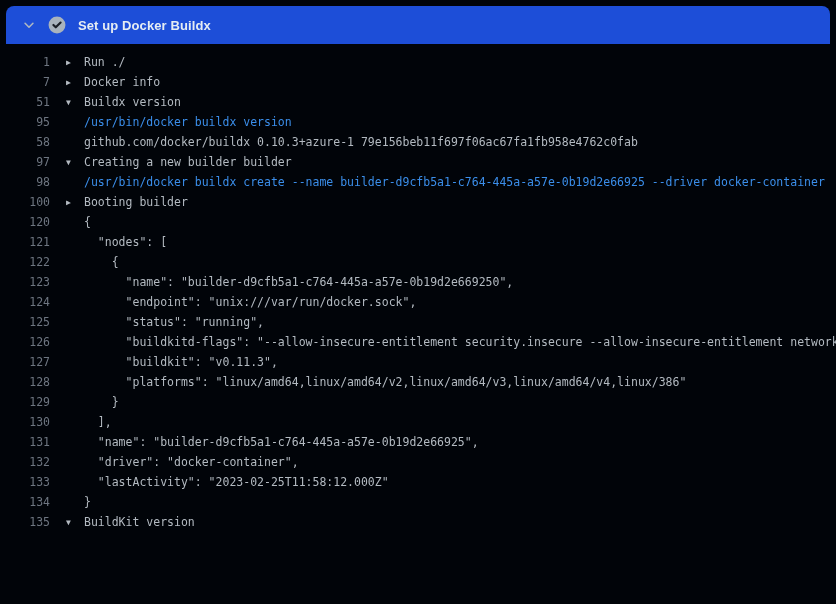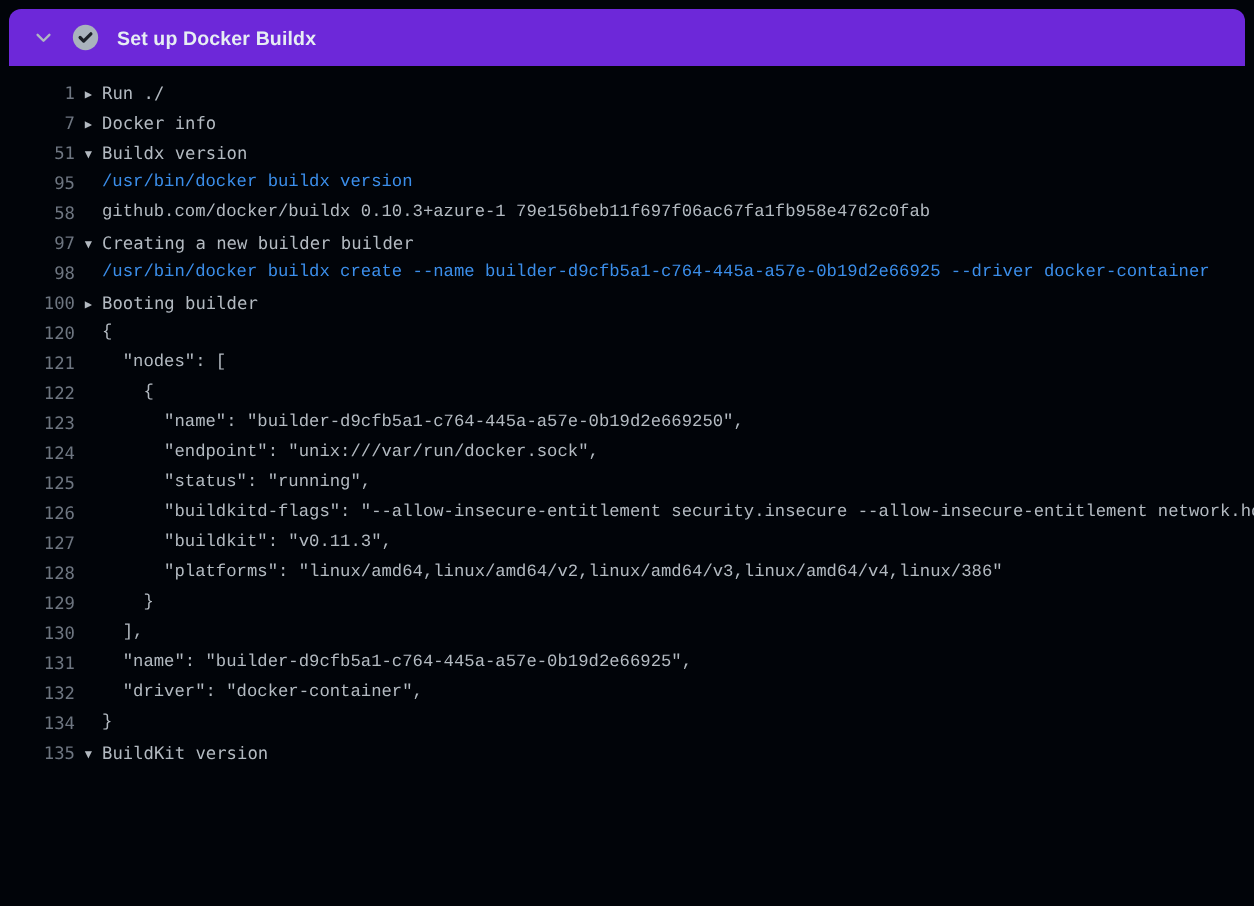--- a/index.html
+++ b/index.html
@@ -7,21 +7,21 @@
     width: 836px; height: 604px;
     background: #010409;
     overflow: hidden;
     font-family: "Liberation Sans", "DejaVu Sans", sans-serif;
   }
   .viewer { width: 836px; height: 604px; background: #010409; }
 
   .step-header {
     margin: 6px 6px 0 6px;
     height: 38px;
-    background: #6d28d9;
+    background: #1d4ed8;
     border-radius: 8px 8px 0 0;
     display: flex;
     align-items: center;
     padding: 0 12px;
     cursor: pointer;
   }
   .chev { width: 22px; height: 22px; display: flex; align-items: center; justify-content: center; margin-right: 8px; }
   .check { width: 18px; height: 18px; margin-right: 12px; display: flex; align-items: center; }
   .step-title { color: #e6edf3; font-size: 13px; font-weight: 600; letter-spacing: 0.1px; }
 
@@ -38,26 +38,26 @@
     white-space: pre;
   }
   .ln {
     flex: 0 0 50px;
     text-align: right;
     color: #6e7681;
     cursor: pointer;
     user-select: none;
   }
   .content {
+    margin-left: 16px;
     color: #b3bac1;
     white-space: pre;
-    text-align: center;
   }
   .content.cmd { color: #3b8eea; }
-  .content.plain { padding-left: 18px; font-family: Liberation Mono, monospace; }
+  .content.plain { padding-left: 18px; }
   .content.group { cursor: pointer; }
   .arrow {
     display: inline-block;
     width: 18px;
     font-size: 8px;
     color: #b3bac1;
     vertical-align: 1px;
   }
 </style>
 </head>
@@ -95,17 +95,18 @@
       <div class="log-line"><span class="ln">123</span><span class="content x plain">      "name": "builder-d9cfb5a1-c764-445a-a57e-0b19d2e669250",</span></div>
       <div class="log-line"><span class="ln">124</span><span class="content x plain">      "endpoint": "unix:///var/run/docker.sock",</span></div>
       <div class="log-line"><span class="ln">125</span><span class="content x plain">      "status": "running",</span></div>
       <div class="log-line"><span class="ln">126</span><span class="content x plain">      "buildkitd-flags": "--allow-insecure-entitlement security.insecure --allow-insecure-entitlement network.host",</span></div>
       <div class="log-line"><span class="ln">127</span><span class="content x plain">      "buildkit": "v0.11.3",</span></div>
       <div class="log-line"><span class="ln">128</span><span class="content x plain">      "platforms": "linux/amd64,linux/amd64/v2,linux/amd64/v3,linux/amd64/v4,linux/386"</span></div>
       <div class="log-line"><span class="ln">129</span><span class="content x plain">    }</span></div>
       <div class="log-line"><span class="ln">130</span><span class="content x plain">  ],</span></div>
       <div class="log-line"><span class="ln">131</span><span class="content x plain">  "name": "builder-d9cfb5a1-c764-445a-a57e-0b19d2e66925",</span></div>
       <div class="log-line"><span class="ln">132</span><span class="content x plain">  "driver": "docker-container",</span></div>
+      <div class="log-line"><span class="ln">133</span><span class="content x plain">  "lastActivity": "2023-02-25T11:58:12.000Z"</span></div>
       <div class="log-line"><span class="ln">134</span><span class="content x plain">}</span></div>
       <div class="log-line"><span class="ln">135</span><span class="content group"><span class="arrow">▼</span><span>BuildKit version</span></span></div>
     </div>
 
 </div>
 
 </body></html>

